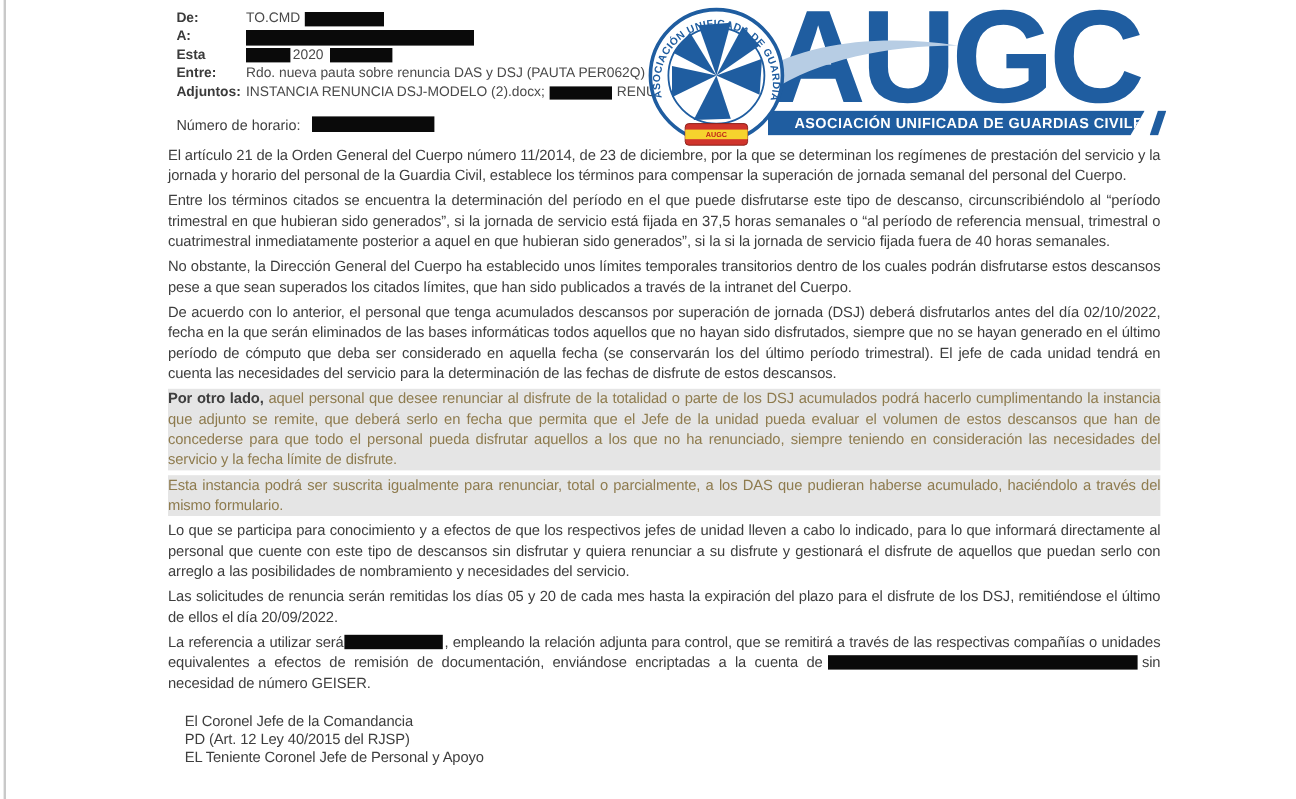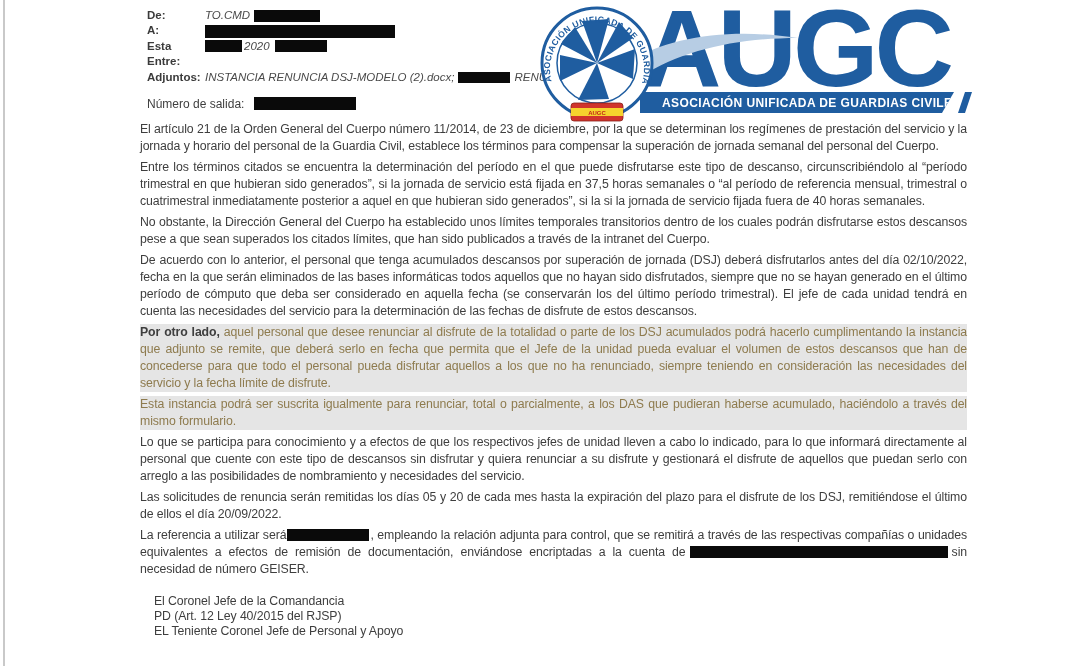--- a/index.html
+++ b/index.html
@@ -4,21 +4,21 @@
 <style>
   html,body{margin:0;padding:0;background:#ffffff;}
   .page{position:relative;width:1080px;height:666px;background:#ffffff;overflow:hidden;
         font-family:"Liberation Sans", sans-serif;color:#3e3e3e;}
   .scanline{position:absolute;left:3px;top:0;width:2px;height:100%;background:#c9c9c9;}
 
   
   .hdr{position:absolute;left:147px;top:8px;font-size:11.5px;line-height:15.4px;}
   .hrow{display:flex;align-items:center;height:15.4px;white-space:nowrap;}
   .hlabel{font-weight:bold;width:58px;flex:0 0 58px;color:#3b3b3b;}
-  .hval{color:#4a4a4a;font-style:italic;}
+  .hval{color:#4a4a4a;}
   .redact{display:inline-block;background:#0a0a0a;vertical-align:-2px;}
   .r-de{width:66px;height:12px;margin-left:4px;}
   .r-a{width:190px;height:13px;}
   .r-f1{width:37px;height:12px;margin-right:2px;}
   .r-f2{width:52px;height:12px;margin-left:5px;}
   .r-adj{width:52px;height:11px;margin:0 4px;}
   .r-num{width:102px;height:13px;margin-left:6px;}
   .r-ref{width:82px;height:12px;margin:0 1px;}
   .r-cta{width:258px;height:12px;margin:0 4px;}
   .numrow{position:absolute;left:147px;top:97px;font-size:12px;}
@@ -62,31 +62,32 @@
       <span class="redact r-a"></span>
     </div>
     <div class="hrow">
       <span class="hlabel">Esta</span>
       <span class="redact r-f1"></span>
       <span class="hval">2020</span>
       <span class="redact r-f2"></span>
     </div>
     <div class="hrow">
       <span class="hlabel">Entre:</span>
+      <span class="hval">Rdo. nueva pauta sobre renuncia DAS y DSJ (PAUTA PER062Q)</span>
     </div>
     <div class="hrow">
       <span class="hlabel">Adjuntos:</span>
       <span class="hval">INSTANCIA RENUNCIA DSJ-MODELO  (2).docx;</span>
       <span class="redact r-adj"></span>
       <span class="hval">RENUNCIAS DSJ-DAS.xlsx</span>
     </div>
   </div>
 
   <div class="numrow">
-    <span>Número de salida:</span>
+    <span>Número de horario:</span>
     <span class="redact r-num"></span>
   </div>
 
   <div class="logo">
     <div class="augc-word">AUGC</div>
     <svg class="swoosh" viewBox="0 0 175 52">
       <path d="M2 34 C 40 8, 105 0, 170 10 C 110 10, 55 22, 14 48 C 6 44, 2 38, 2 34 Z" fill="#b7cde4"></path>
     </svg>
     <div class="banner">
       <span class="banner-text">ASOCIACIÓN UNIFICADA DE GUARDIAS CIVILES</span>

